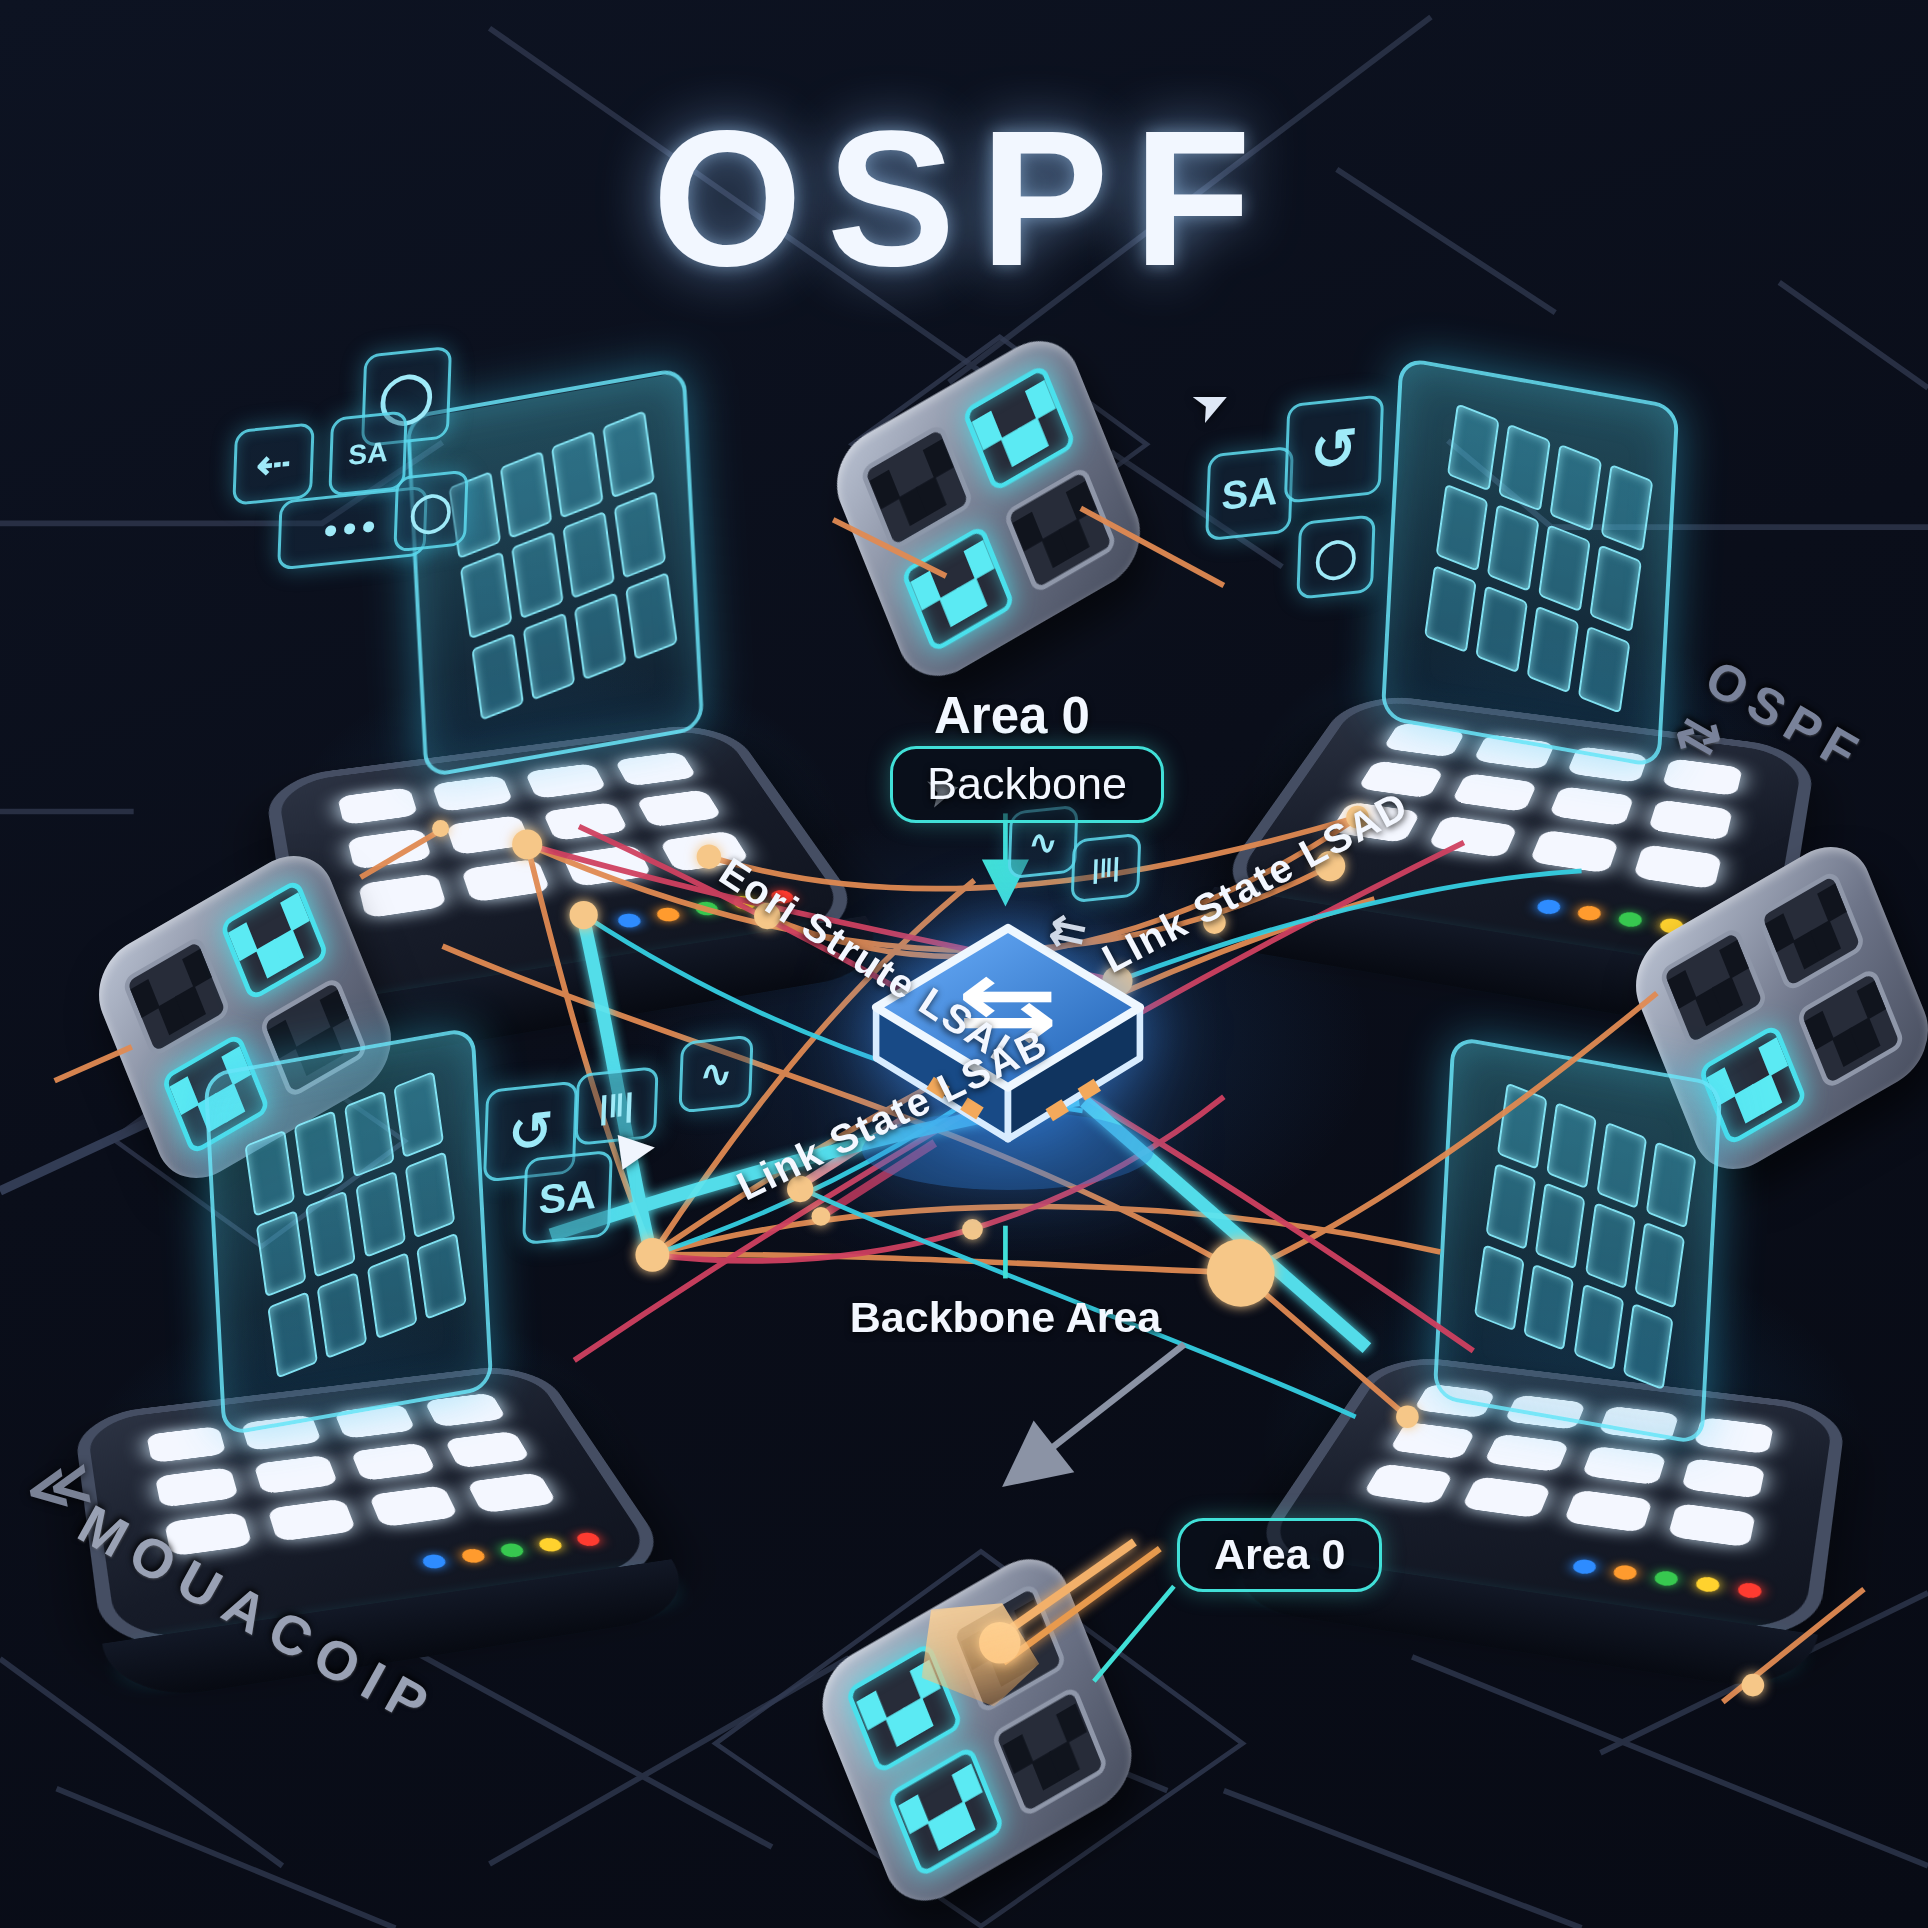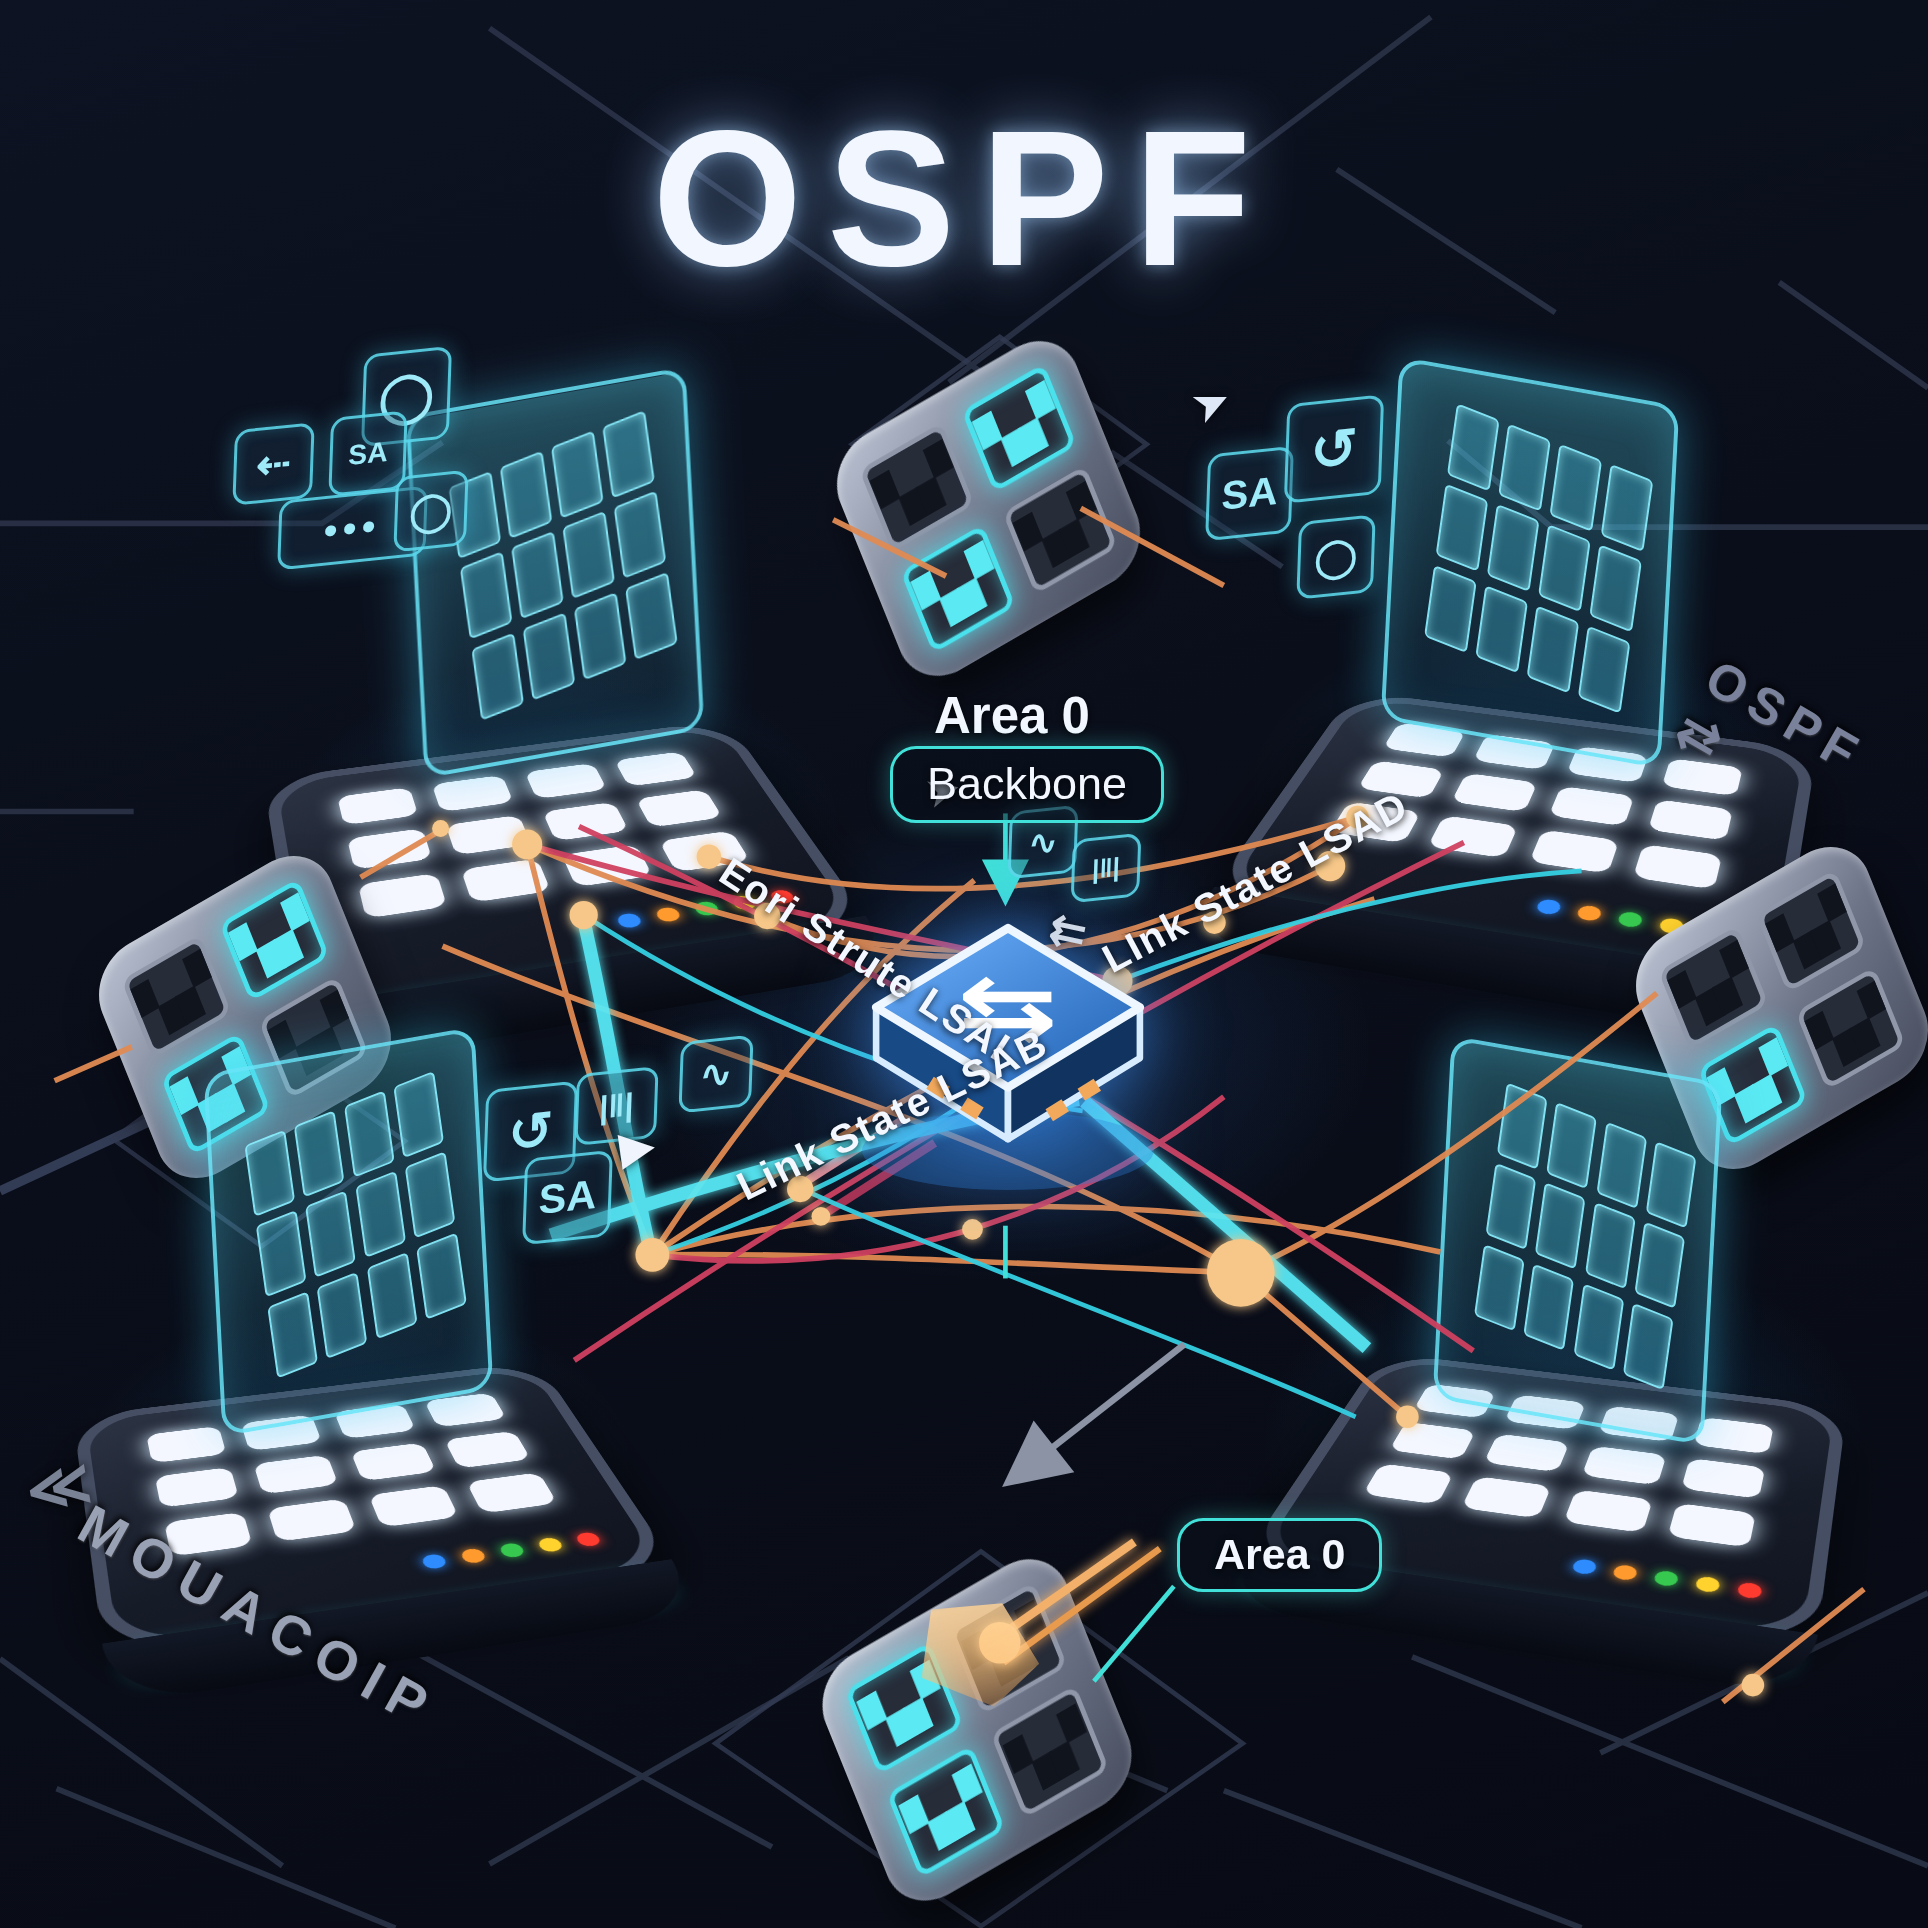--- a/index.html
+++ b/index.html
@@ -443,20 +443,21 @@
   <div class="lbl" style="left:0;right:0;top:87px;text-align:center;font-size:193px;font-weight:800;letter-spacing:24.5px;color:#f2f7ff;text-shadow:0 0 56px rgba(150,200,255,.65),0 0 17px rgba(180,220,255,.5)">OSPF</div>
 
   <div class="lbl" style="left:885px;top:686px;width:254px;text-align:center;font-size:51px;font-weight:600">Area 0</div>
   <div class="lbl pill" style="left:890px;top:746px;font-size:45px;font-weight:400">Backbone</div>
 
   <div class="lbl lsa" style="left:736px;top:849px;transform:rotate(33deg)">Eori Strute LSAI</div>
   <div class="lbl lsa" style="left:1095px;top:942px;transform:rotate(-28deg)">LInk State LSAD</div>
   <div class="lbl lsa" style="left:730px;top:1169px;transform:rotate(-26deg)">Link State LSAB</div>
 
   <div class="lbl" style="left:817px;top:1290px;width:377px;text-align:center;font-size:43px;font-weight:600;line-height:1.3">
+    <div>Backbone Area</div>
   </div>
 
   <div class="lbl pill" style="left:1177px;top:1518px;font-size:43px;font-weight:600">Area 0</div>
 
   <div class="lbl emboss" style="left:1725px;top:648px;font-size:51px;letter-spacing:8.5px;transform:rotate(30deg);transform-origin:left top">
     <span>OSPF</span>
     <span>⇄</span>
   </div>
   <div class="lbl emboss" style="left:99px;top:1492px;font-size:55px;letter-spacing:12.2px;font-weight:800;transform:rotate(29deg);transform-origin:left top;color:#99a1b4">MOUACOIP</div>
 

